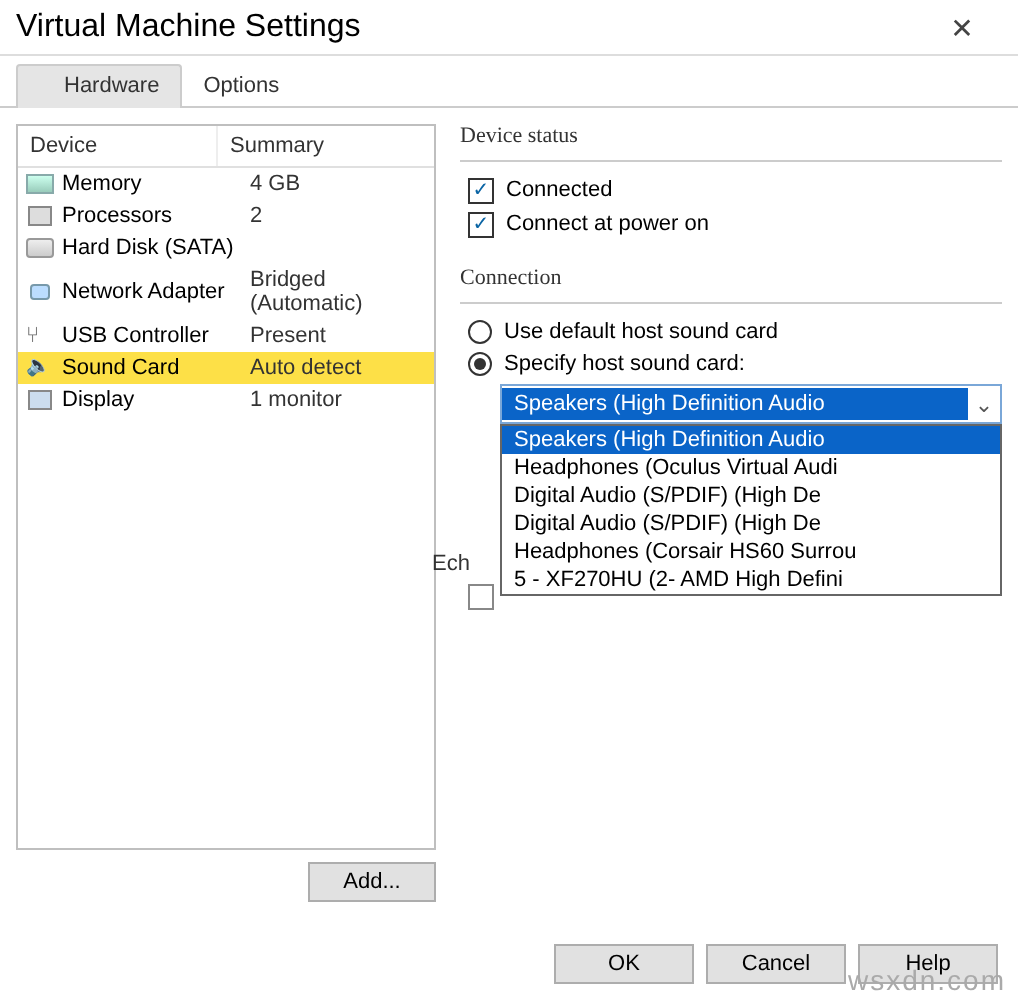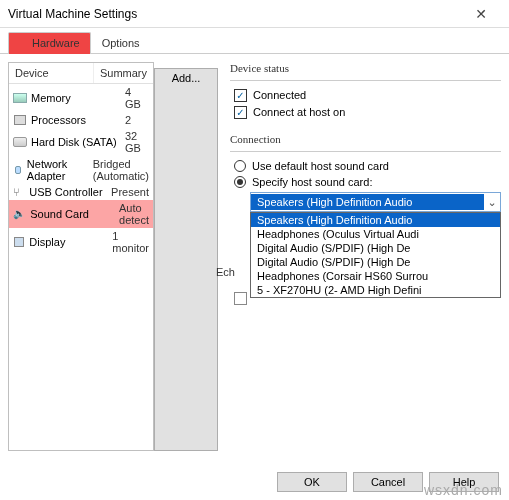--- a/index.html
+++ b/index.html
@@ -1,31 +1,31 @@
 <!DOCTYPE html>
 <html><head>
 <meta charset="utf-8">
 <style>
   * { box-sizing: border-box; font-family: "Segoe UI", Tahoma, sans-serif; font-size: 11px; }
   body { margin: 0; background: #fff; width: 509px; height: 500px; overflow: hidden; position: relative; }
   .titlebar { height: 28px; display: flex; align-items: center; padding: 0 8px; border-bottom: 1px solid #ddd; }
-  .titlebar .title { flex: 1; font-size: 12px; }
+  .titlebar .title { flex: 1; font-size: 16px; }
   .titlebar .close { width: 40px; text-align: center; font-size: 14px; color: #444; cursor: default; }
   .tabs { display: flex; gap: 0; padding: 4px 8px 0 8px; border-bottom: 1px solid #ccc; }
   .tab { padding: 4px 10px 5px 10px; border: 1px solid transparent; border-bottom: none; margin-bottom: -1px; cursor: default; color: #333; }
-  .tab.active { border-color: #ccc; background: #ef4444; border-top-left-radius: 2px; border-top-right-radius: 2px; padding-left: 23px; }
+  .tab.active { border-color: #ccc; background: #e5e5e5; border-top-left-radius: 2px; border-top-right-radius: 2px; padding-left: 23px; }
   .content { display: flex; padding: 8px; gap: 12px; height: 405px; }
-  .left { width: 210px; display: flex; flex-direction: row; }
+  .left { width: 210px; display: flex; flex-direction: column; }
   .devtable { border: 1px solid #bfbfbf; flex: 1; overflow: hidden; }
   .devhead { display: flex; background: #fff; border-bottom: 1px solid #e0e0e0; }
   .devhead div { padding: 4px 6px; color: #333; }
   .col-d { width: 100px; border-right: 1px solid #eee; }
   .col-s { flex: 1; }
   .devrow { display: flex; padding: 2px 4px; align-items: center; }
-  .devrow.sel { background: #fca5a5; }
+  .devrow.sel { background: #fde047; }
   .ic { width: 14px; height: 12px; margin-right: 4px; display: inline-block; position: relative; }
   .ic-mem::before { content: ""; position: absolute; inset: 1px 0; border: 1px solid #8aa; background: linear-gradient(#cfe,#9cb); }
   .ic-cpu::before { content: ""; position: absolute; inset: 1px; border: 1px solid #888; background: #ddd; }
   .ic-hdd::before { content: ""; position: absolute; inset: 1px 0; border: 1px solid #999; border-radius: 2px; background: linear-gradient(#eee,#ccc); }
   .ic-net::before { content: ""; position: absolute; inset: 2px; border: 1px solid #79a; border-radius: 2px; background: #bdf; }
   .ic-usb::before { content: "⑂"; position: absolute; inset: 0; color: #666; font-size: 11px; line-height: 12px; }
   .ic-snd::before { content: "🔈"; position: absolute; inset: 0; font-size: 10px; line-height: 12px; }
   .ic-dsp::before { content: ""; position: absolute; inset: 1px; border: 1px solid #888; background: #cde; }
   .devrow .d { width: 94px; }
   .devrow .s { flex: 1; color: #333; }
@@ -39,21 +39,21 @@
   .chkbox { width: 13px; height: 13px; border: 1px solid #333; display: inline-flex; align-items: center; justify-content: center; background: #fff; }
   .chkbox::after { content: "✓"; font-size: 10px; color: #0a64a4; line-height: 1; }
   .radio { width: 12px; height: 12px; border: 1px solid #333; border-radius: 50%; background: #fff; display: inline-flex; align-items: center; justify-content: center; }
   .radio.on::after { content: ""; width: 6px; height: 6px; background: #333; border-radius: 50%; }
   .combo { margin-left: 20px; margin-top: 4px; border: 1px solid #7aa7d8; background: #fff; display: flex; align-items: center; height: 20px; position: relative; }
   .combo-sel { flex: 1; padding: 2px 6px; background: #0a64c8; color: #fff; }
   .combo-arrow { width: 16px; text-align: center; color: #555; }
   .dropdown { position: absolute; left: 20px; right: 0; top: 100%; border: 1px solid #666; background: #fff; z-index: 10; }
   .dropdown .opt { padding: 1px 6px; color: #000; }
   .dropdown .opt.hl { background: #0a64c8; color: #fff; }
-  .echo { position: absolute; left: -14px; top: 74px; color: #333; }
+  .echo { position: absolute; left: -14px; top: 84px; color: #333; }
   .echo-chk { position: absolute; left: 4px; top: 100px; width: 13px; height: 13px; border: 1px solid #888; background: #fff; }
   .footer { position: absolute; bottom: 8px; right: 10px; display: flex; gap: 6px; }
   .footer .btn { min-width: 70px; }
   .watermark { position: absolute; bottom: 2px; right: 6px; font-size: 14px; color: #aaa; letter-spacing: 1px; z-index: 20; }
 </style>
 </head>
 <body>
 
 <div class="titlebar">
   <span class="title">Virtual Machine Settings</span>
@@ -78,21 +78,20 @@
           <span class="s">4 GB</span>
         </div>
       <div class="devrow">
           <span class="ic ic-cpu"></span>
           <span class="d">Processors</span>
           <span class="s">2</span>
         </div>
       <div class="devrow">
           <span class="ic ic-hdd"></span>
           <span class="d">Hard Disk (SATA)</span>
-          <span class="s">32 GB</span>
         </div>
       <div class="devrow">
           <span class="ic ic-net"></span>
           <span class="d">Network Adapter</span>
           <span class="s">Bridged (Automatic)</span>
         </div>
       <div class="devrow">
           <span class="ic ic-usb"></span>
           <span class="d">USB Controller</span>
           <span class="s">Present</span>
@@ -116,21 +115,21 @@
   <div class="right">
     <div class="group">
       <div class="group-title">Device status</div>
       <div class="group-box">
         <div class="chk">
             <span class="chkbox"></span>
             <span>Connected</span>
           </div>
         <div class="chk">
             <span class="chkbox"></span>
-            <span>Connect at host on</span>
+            <span>Connect at power on</span>
           </div>
       </div>
     </div>
 
     <div class="group" style="position:relative;">
       <div class="group-title">Connection</div>
       <div class="group-box" style="position:relative;">
         <div class="rad">
             <span class="radio"></span>
             <span>Use default host sound card</span>

